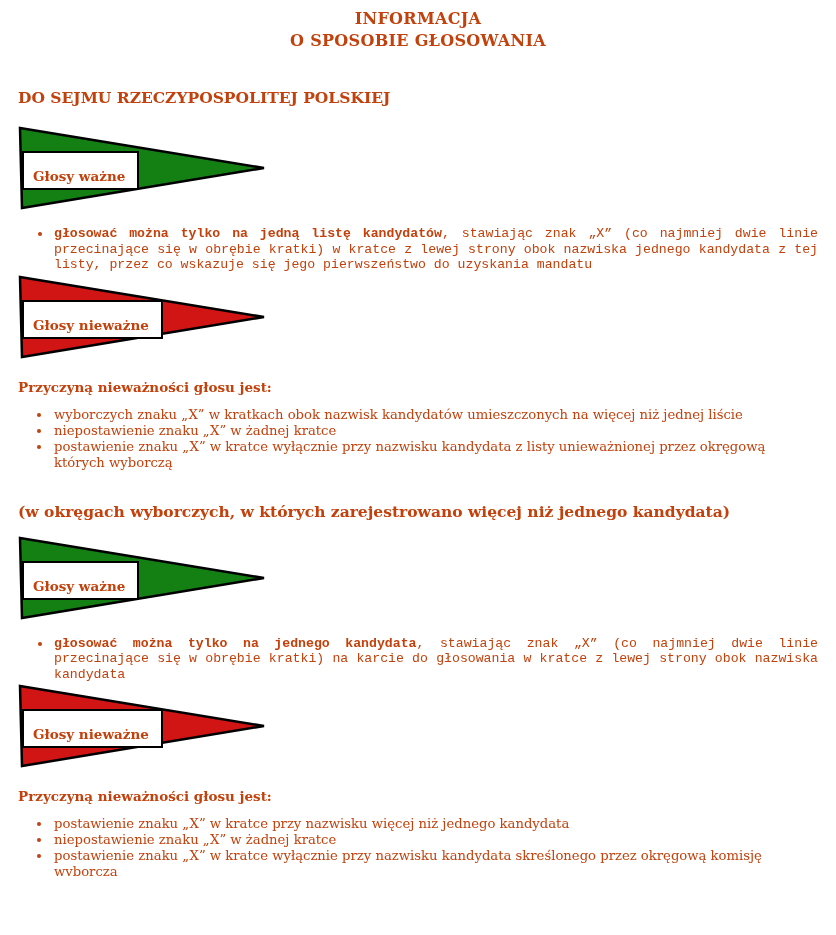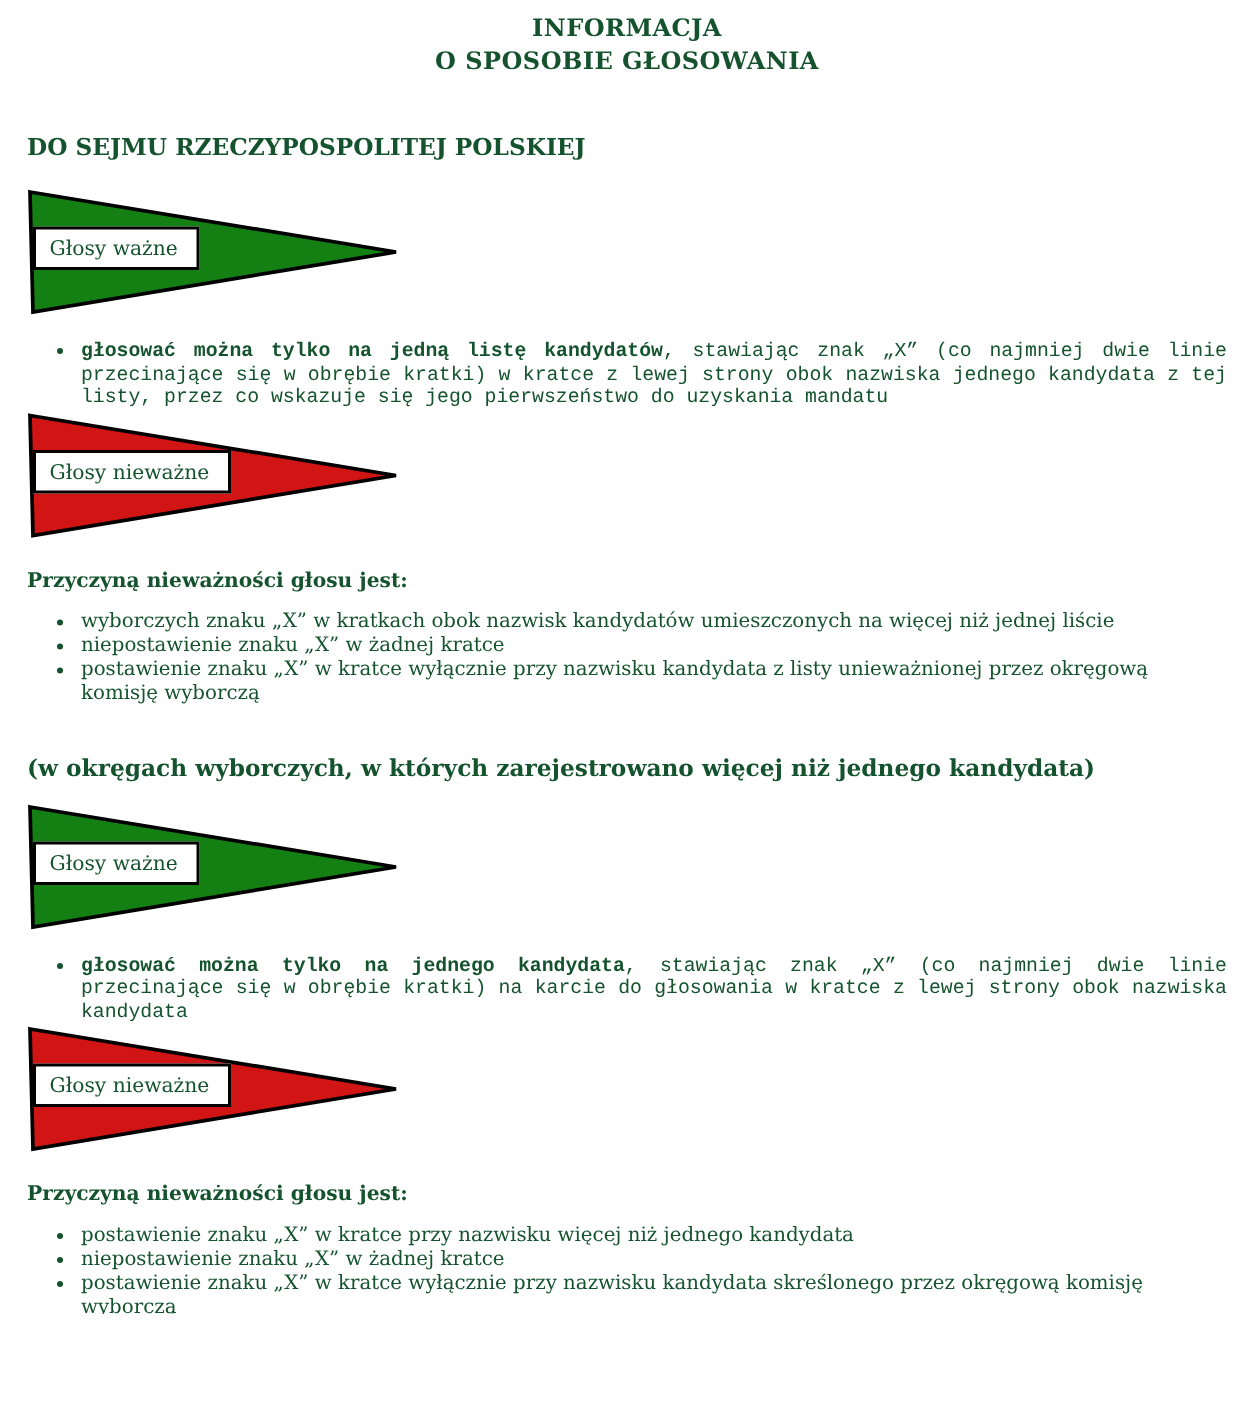--- a/index.html
+++ b/index.html
@@ -2,21 +2,21 @@
 <html><head>
 <meta charset="utf-8">
 <style>
   * { box-sizing: border-box; }
   html, body { margin: 0; padding: 0; background: #ffffff; }
   .page {
     width: 836px;
     height: 876px;
     background: #ffffff;
     font-family: "DejaVu Serif", "Liberation Serif", serif;
-    color: #14532d;
+    color: #c2410c;
     padding: 8px 18px 10px 18px;
     overflow: hidden;
     position: relative;
   }
   .title-block {
     text-align: center;
     font-weight: bold;
     font-size: 16px;
     line-height: 21.5px;
     letter-spacing: 0.3px;
@@ -33,22 +33,22 @@
     width: 250px;
     height: 86px;
   }
   .pennant svg { display: block; }
   .flag-label {
     position: absolute;
     left: 4px;
     top: 26px;
     background: #ffffff;
     border: 2px solid #000000;
-    padding: 5px 12px 4px 9px;
-    font-weight: normal;
+    padding: 15px 12px 4px 9px;
+    font-weight: bold;
     font-size: 13.5px;
     white-space: nowrap;
   }
   .pennant-green-1 { margin-top: 17px; }
   .pennant-red-1   { margin-top: 1px; }
   .pennant-green-2 { margin-top: 13px; }
   .pennant-red-2   { margin-top: 0px; }
   .body-text {
     font-size: 13.2px;
     line-height: 15.6px;
@@ -106,21 +106,21 @@
       <polygon points="2,3 246,43 4,83" stroke="#000000" stroke-width="2.5" fill="#d11414"></polygon>
     </svg>
     <div class="flag-label">Głosy nieważne</div>
   </div>
 
   <div class="reasons-heading">Przyczyną nieważności głosu jest:</div>
 
   <ul class="reasons-list">
     <li>wyborczych znaku „X” w kratkach obok nazwisk kandydatów umieszczonych na więcej niż jednej liście</li>
     <li>niepostawienie znaku „X” w żadnej kratce</li>
-    <li>postawienie znaku „X” w kratce wyłącznie przy nazwisku kandydata z listy unieważnionej przez okręgową komisję wyborczą</li>
+    <li>postawienie znaku „X” w kratce wyłącznie przy nazwisku kandydata z listy unieważnionej przez okręgową których wyborczą</li>
   </ul>
 
   <div class="section-heading heading-senat">
     <div>(w okręgach wyborczych, w których zarejestrowano więcej niż jednego kandydata)</div>
   </div>
 
   <div class="pennant pennant-green-2">
     <svg width="250" height="86" viewBox="0 0 250 86">
       <polygon points="2,3 246,43 4,83" stroke="#000000" stroke-width="2.5" fill="#148014"></polygon>
     </svg>

